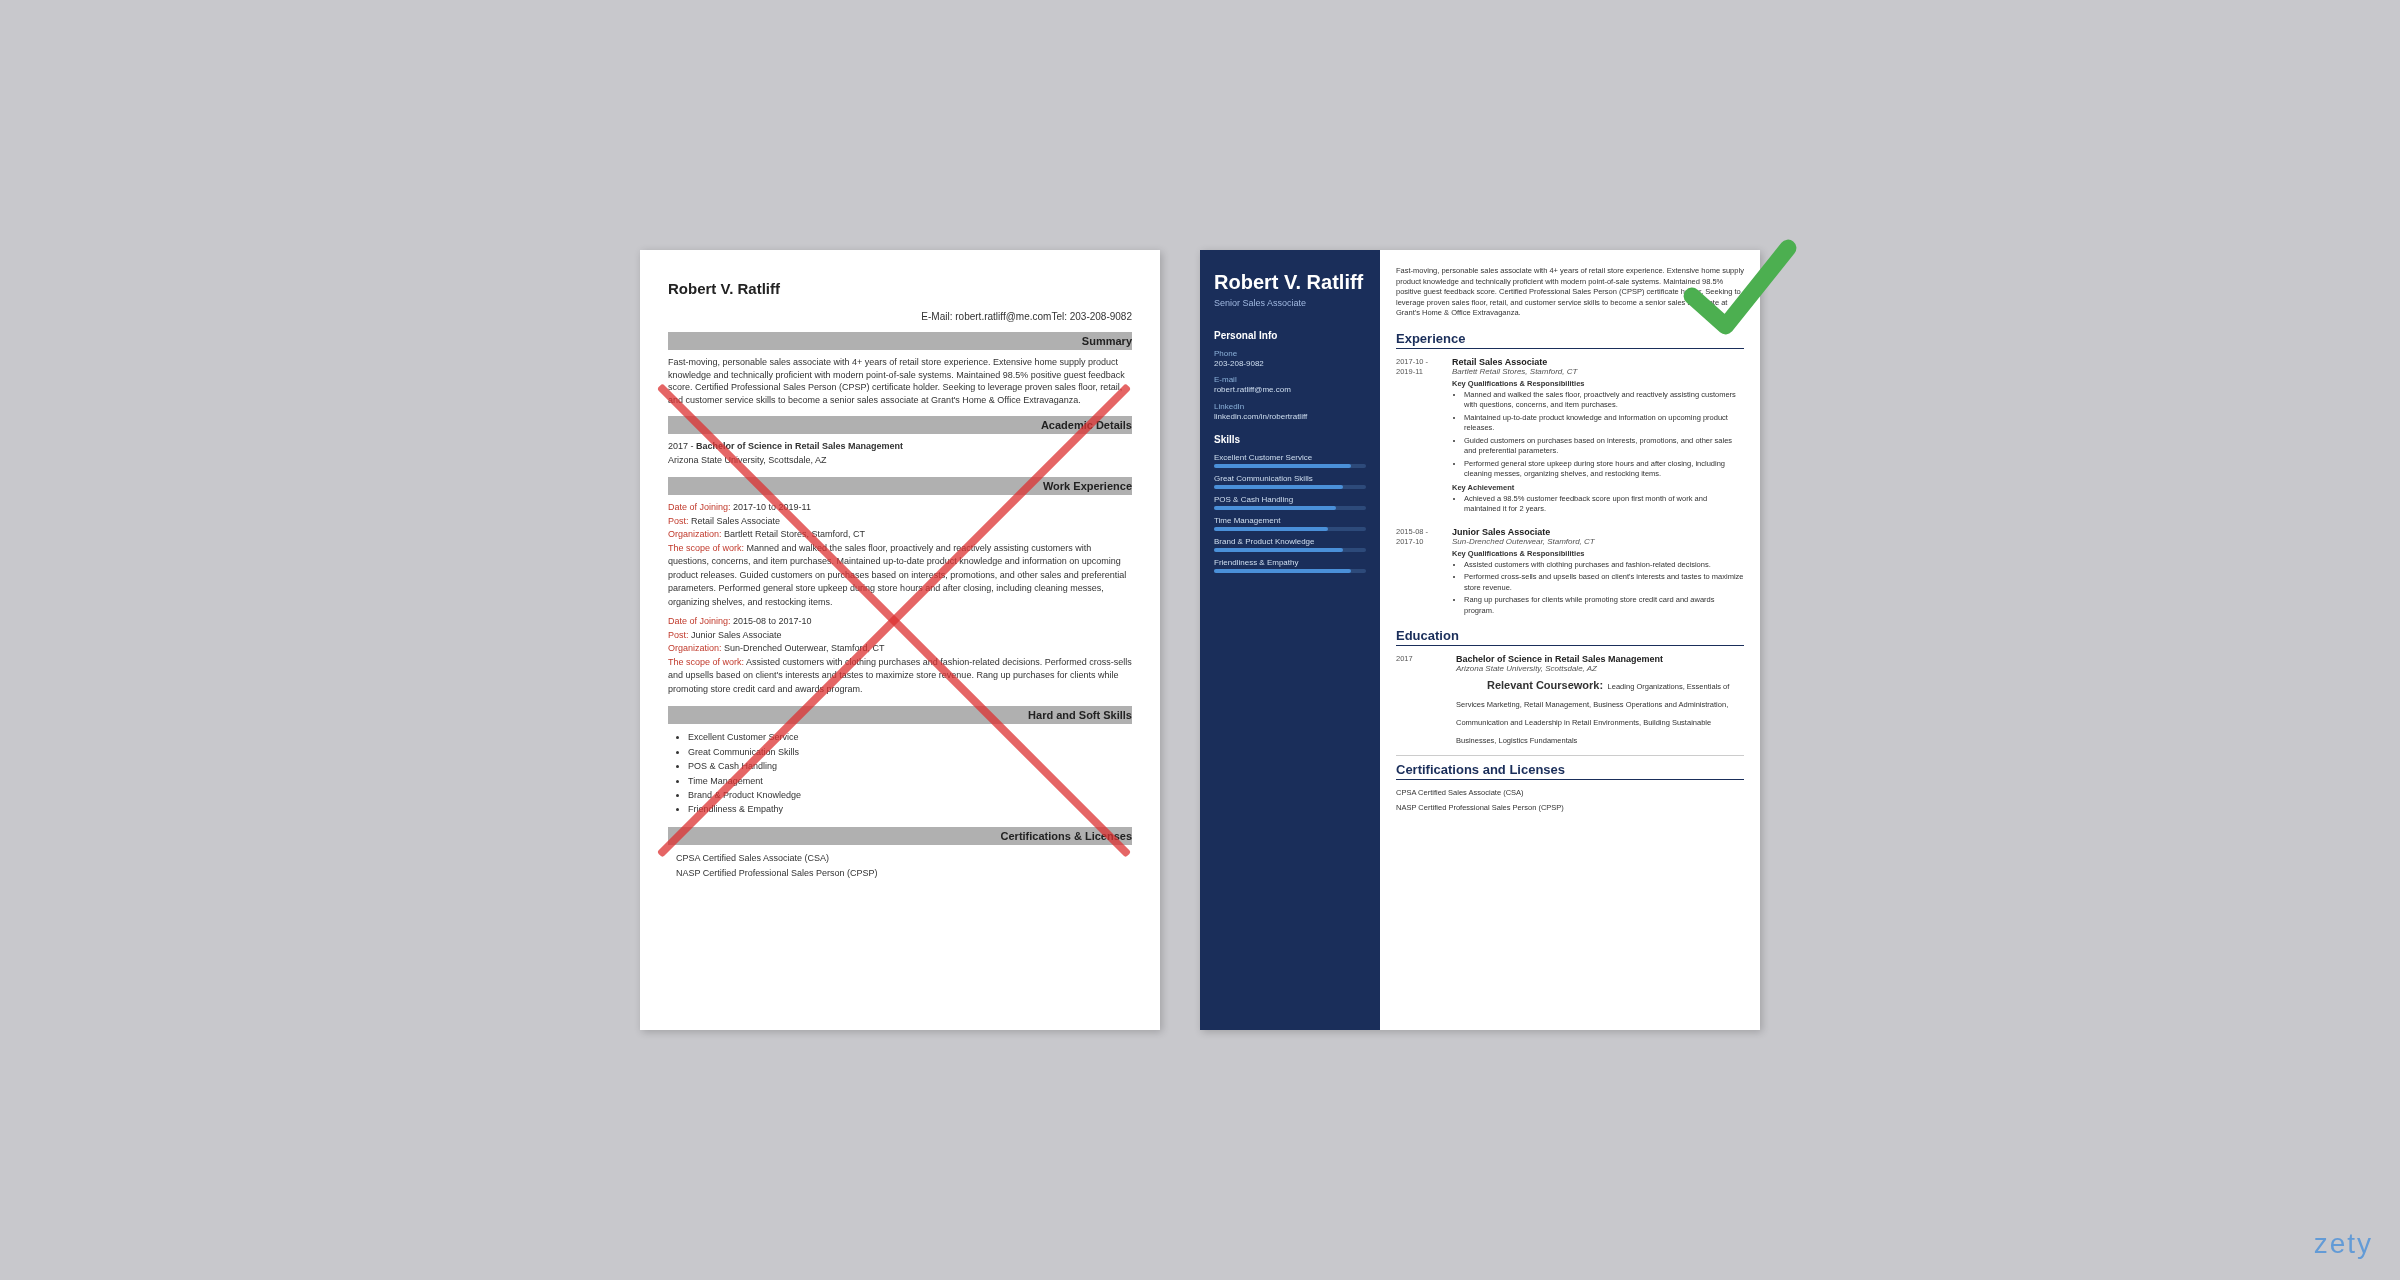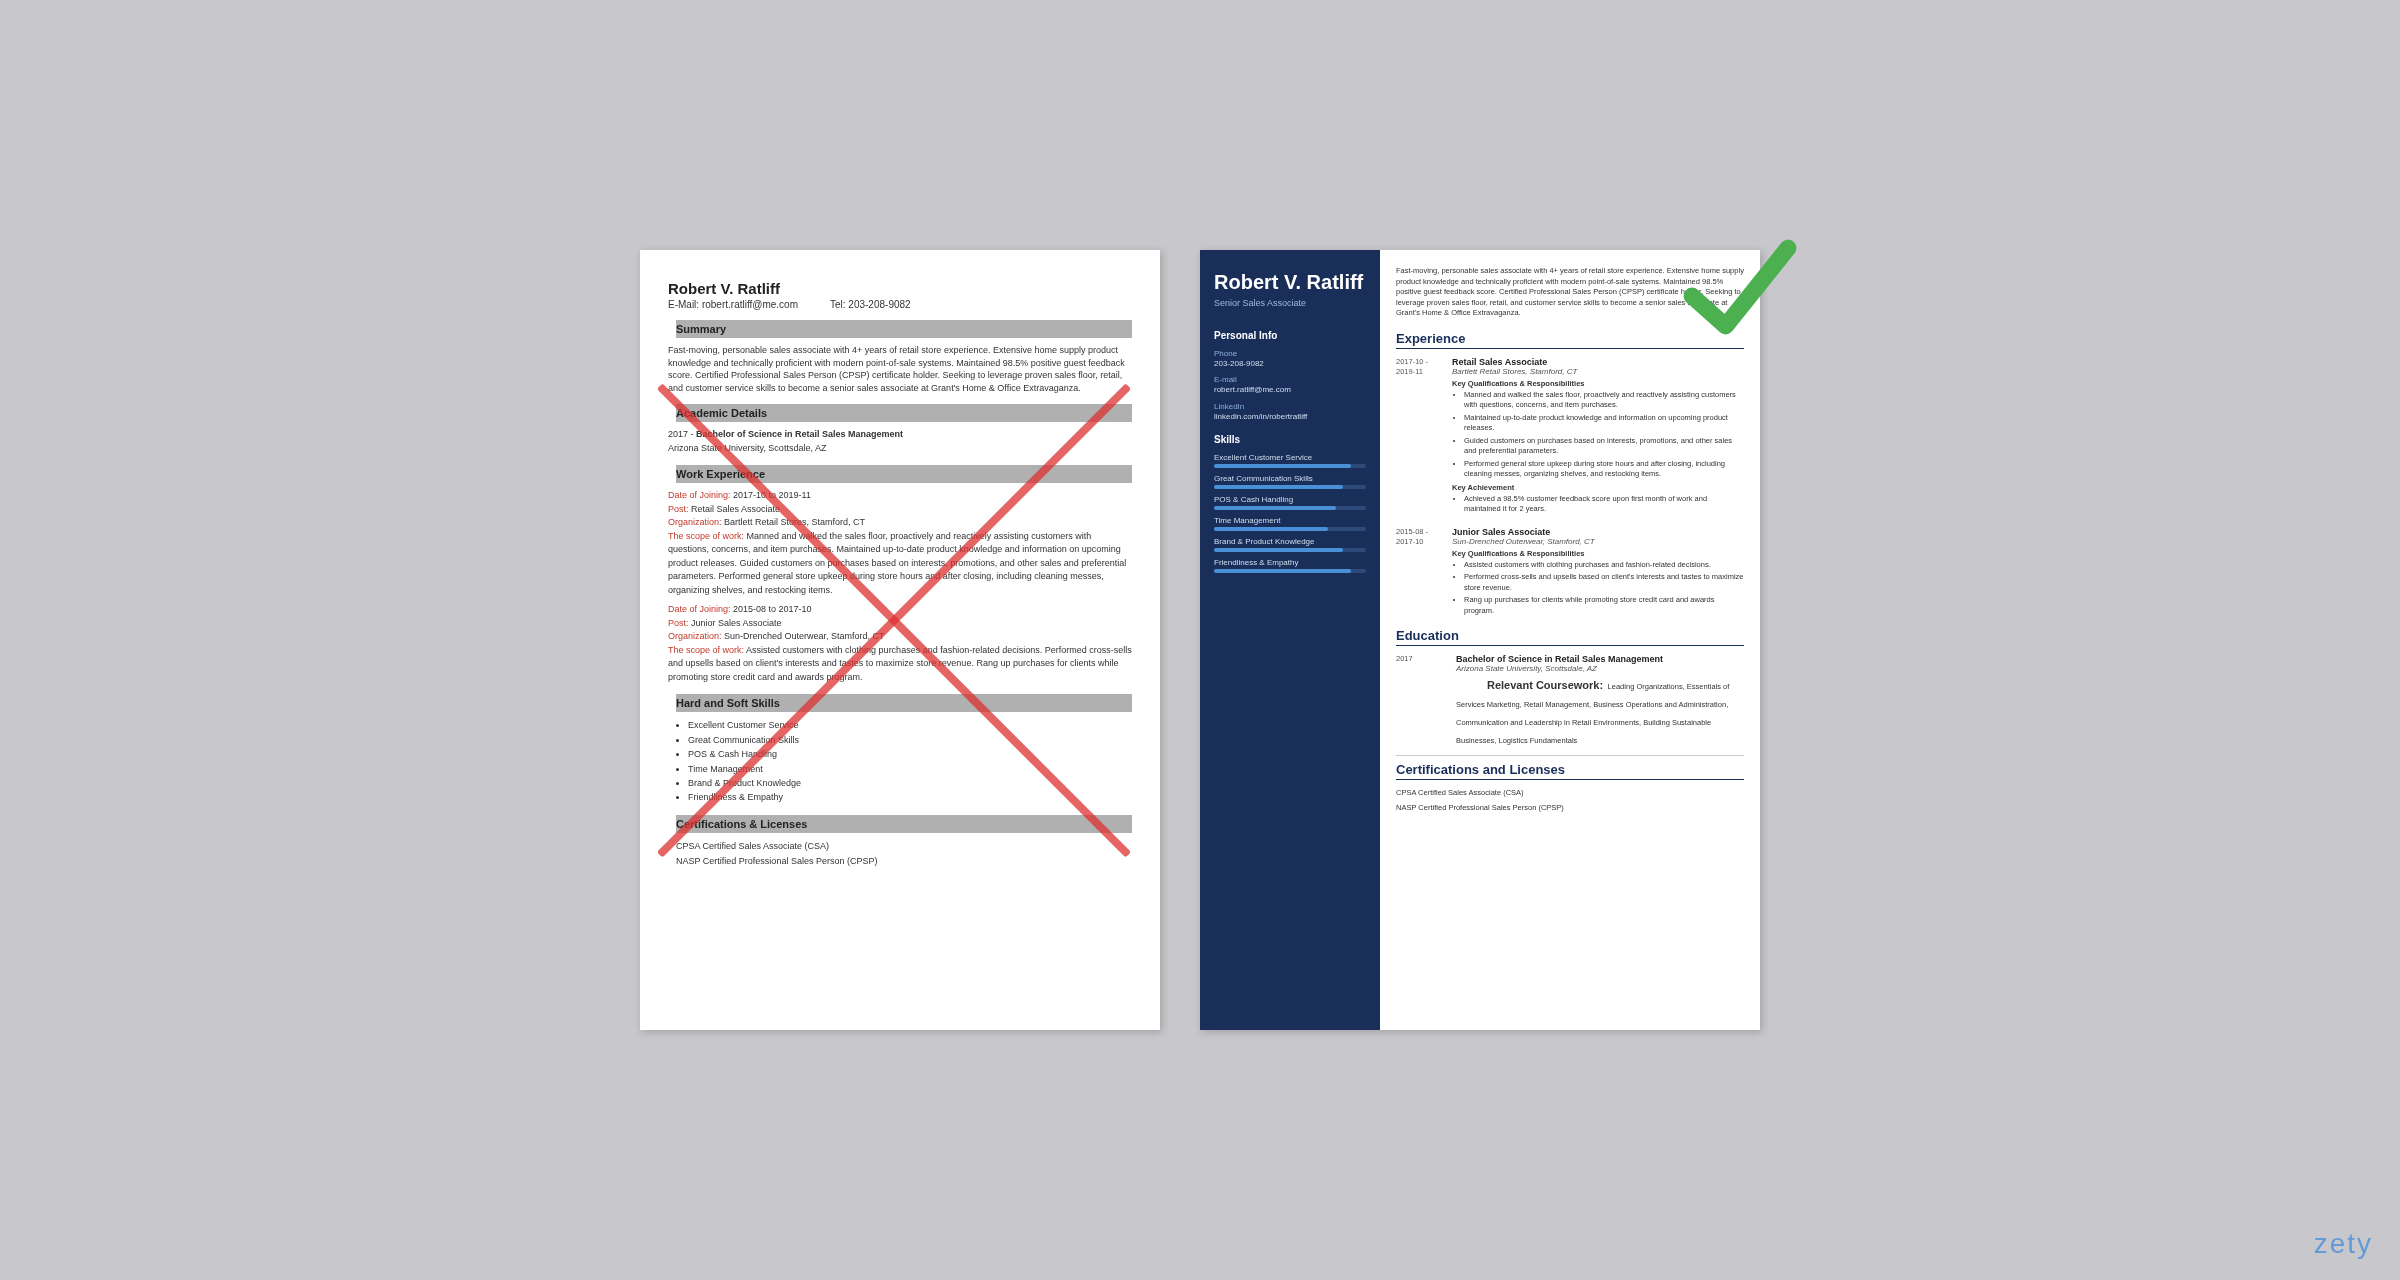--- a/index.html
+++ b/index.html
@@ -35,33 +35,32 @@
     .resume-bad .name {
       font-size: 15px;
       font-weight: bold;
       color: #222;
     }
 
     .resume-bad .contact-line {
       font-size: 10px;
       color: #333;
       display: flex;
-      justify-content: flex-start;
-      margin-top: 2px;
-      gap: 32px;
+      justify-content: flex-end;
+      margin-top: 14px;
     }
 
     .resume-bad .section-header {
       background: #b0b0b0;
-      text-align: left;
+      text-align: right;
       font-size: 11px;
       font-weight: bold;
       color: #222;
       padding: 3px 0;
-      margin: 10px 0 6px 8px;
+      margin: 10px 0 6px 0;
     }
 
     .resume-bad .summary-text {
       font-size: 9px;
       color: #333;
       line-height: 1.4;
     }
 
     .resume-bad .education-entry {
       font-size: 9px;

